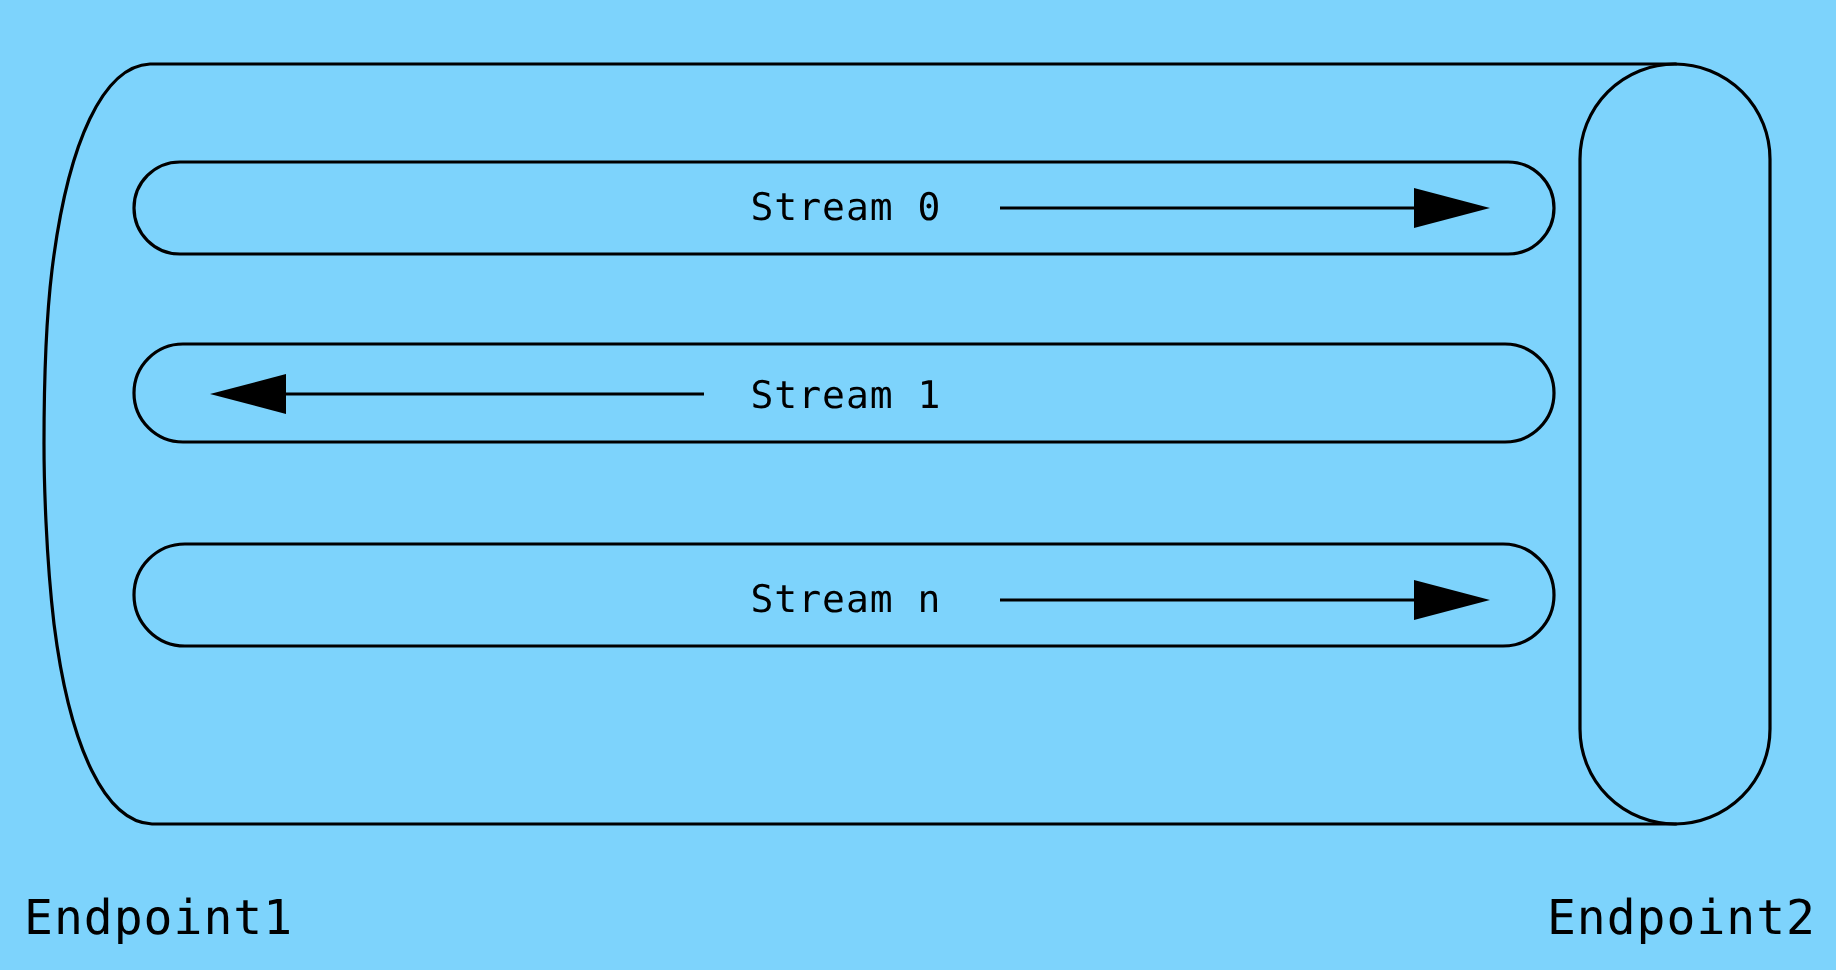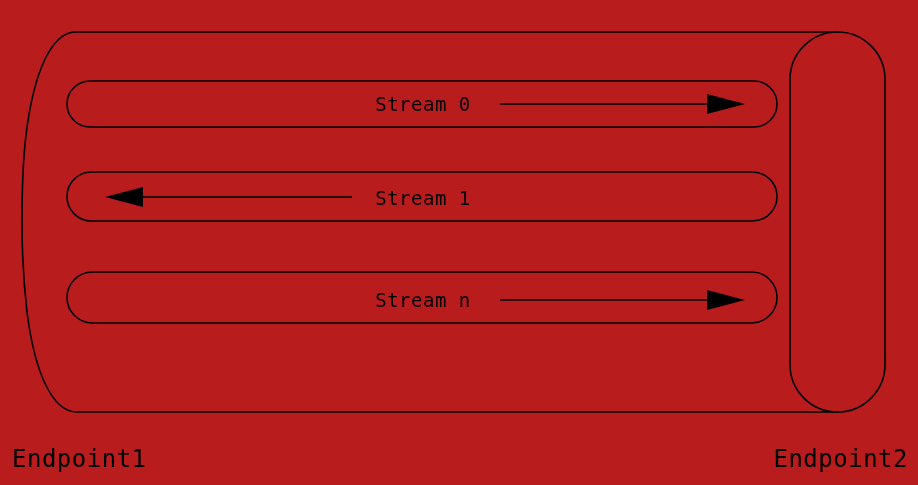--- a/index.html
+++ b/index.html
@@ -8,21 +8,21 @@
     padding: 0;
     background: #ffffff;
   }
   body {
     font-family: "DejaVu Sans Mono", "Liberation Mono", monospace;
   }
   #stage {
     position: relative;
     width: 918px;
     height: 485px;
-    background: #b91c1c;
+    background: #7dd3fc;
     overflow: hidden;
   }
   #diagram-svg {
     position: absolute;
     left: 0;
     top: 0;
     width: 918px;
     height: 485px;
     display: block;
   }

